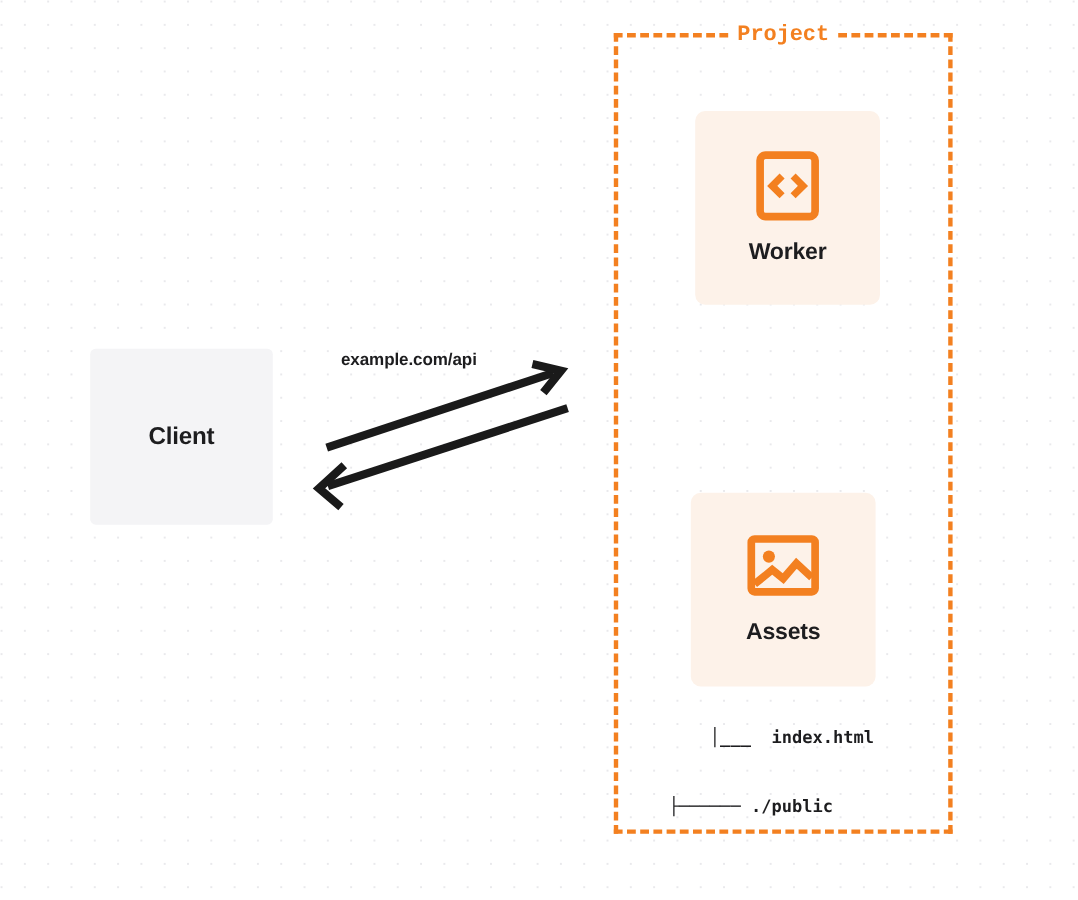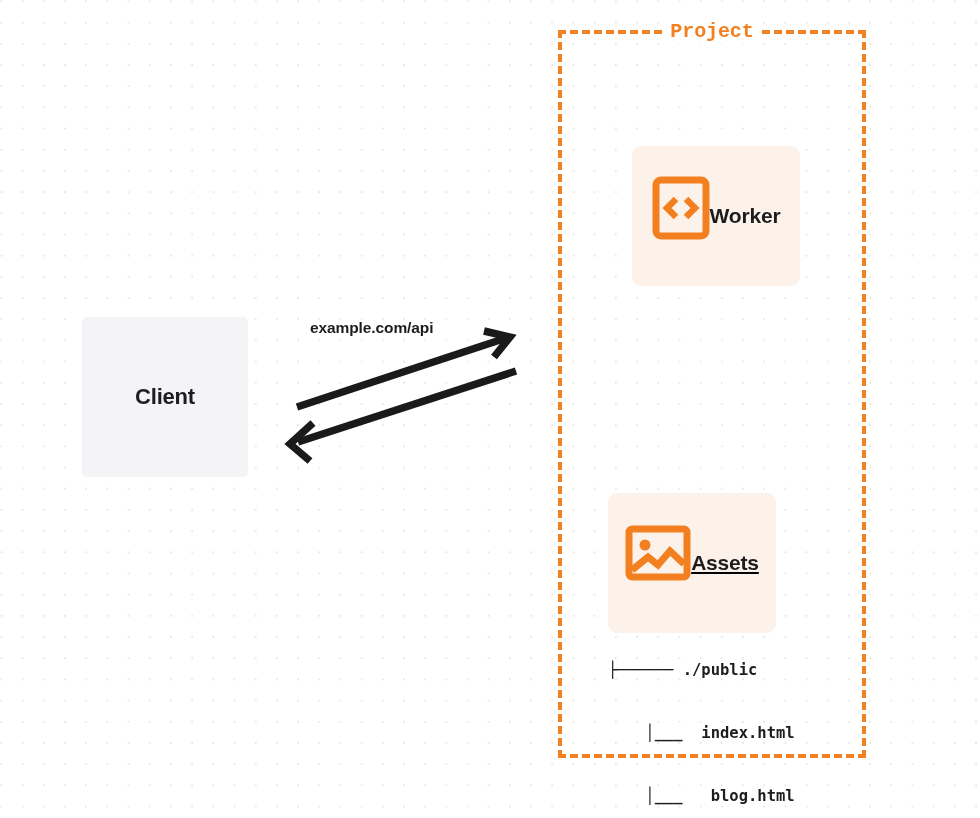--- a/index.html
+++ b/index.html
@@ -49,31 +49,30 @@
     font-size: 20px;
     font-weight: bold;
     letter-spacing: -0.1px;
     line-height: 24px;
   }
 
   
   .service-card {
     position: absolute;
     width: 168px;
-    height: 140px;
+    height: 176px;
     background: #fdf2e9;
     border-radius: 9px;
     display: flex;
-    flex-direction: row;
+    flex-direction: column;
     align-items: center;
     justify-content: center;
-    margin-top: 45px;
   }
   #worker-card { left: 632px; top: 101px; }
-  #assets-card { left: 608px; top: 448px; text-decoration: underline; }
+  #assets-card { left: 628px; top: 448px; }
   .service-icon {
     width: 58px;
     height: 64px;
     display: block;
     margin-bottom: 16px;
   }
   #assets-card .service-icon { width: 66px; height: 58px; margin-bottom: 20px; }
   .service-label {
     font-size: 21px;
     font-weight: bold;
@@ -180,19 +179,18 @@
   <div id="assets-card" class="service-card">
     <svg class="service-icon" viewBox="0 0 66 58" aria-hidden="true">
       <rect x="4" y="5" width="58" height="48" rx="3" ry="3" fill="none" stroke="#f38020" stroke-width="7"></rect>
       <circle cx="20" cy="21" r="5.5" fill="#f38020"></circle>
       <path d="M 7 46 L 23 33 L 33 41 L 45 27 L 59 40" fill="none" stroke="#f38020" stroke-width="7" stroke-linecap="butt" stroke-linejoin="miter"></path>
     </svg>
     <span class="service-label">Assets</span>
   </div>
 
   <div id="file-tree">
+    <span class="tree-row"><span>    │___  </span><span>index.html</span></span>
     <span class="tree-row"><span>├────── </span><span>./public</span></span>
-    <span class="tree-row"><span>    │___  </span><span>index.html</span></span>
-    <span class="tree-row"><span>    │___   </span><span>blog.html</span></span>
     
   </div>
 
 </div>
 
 </body></html>

